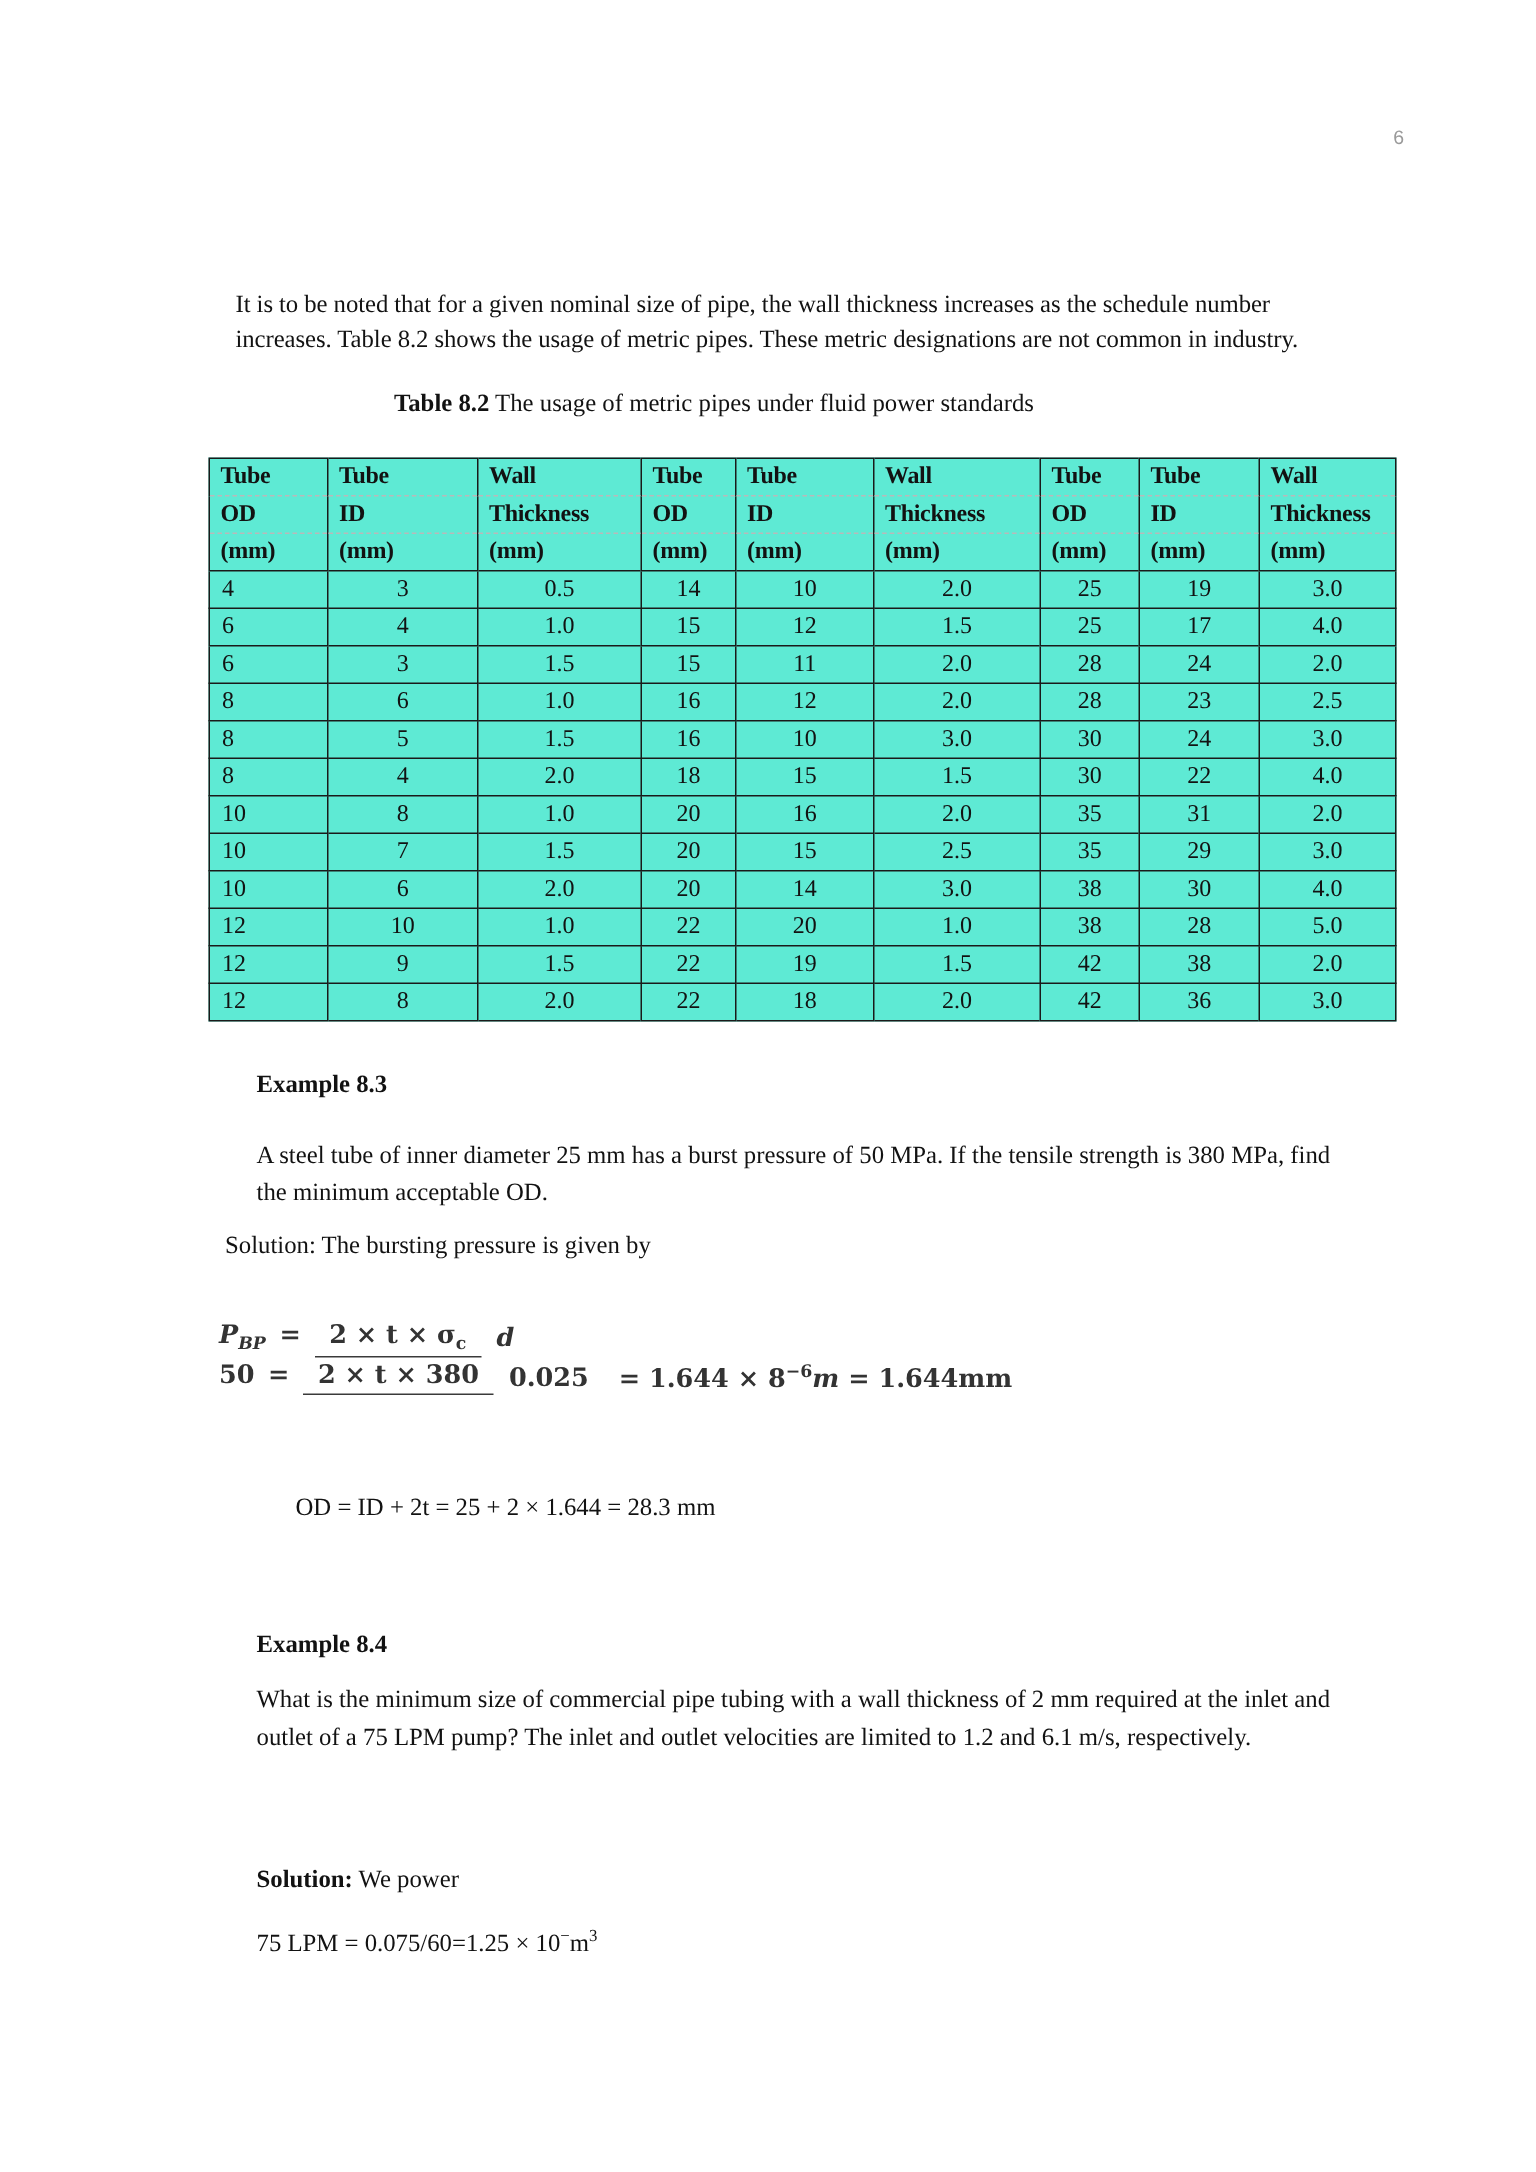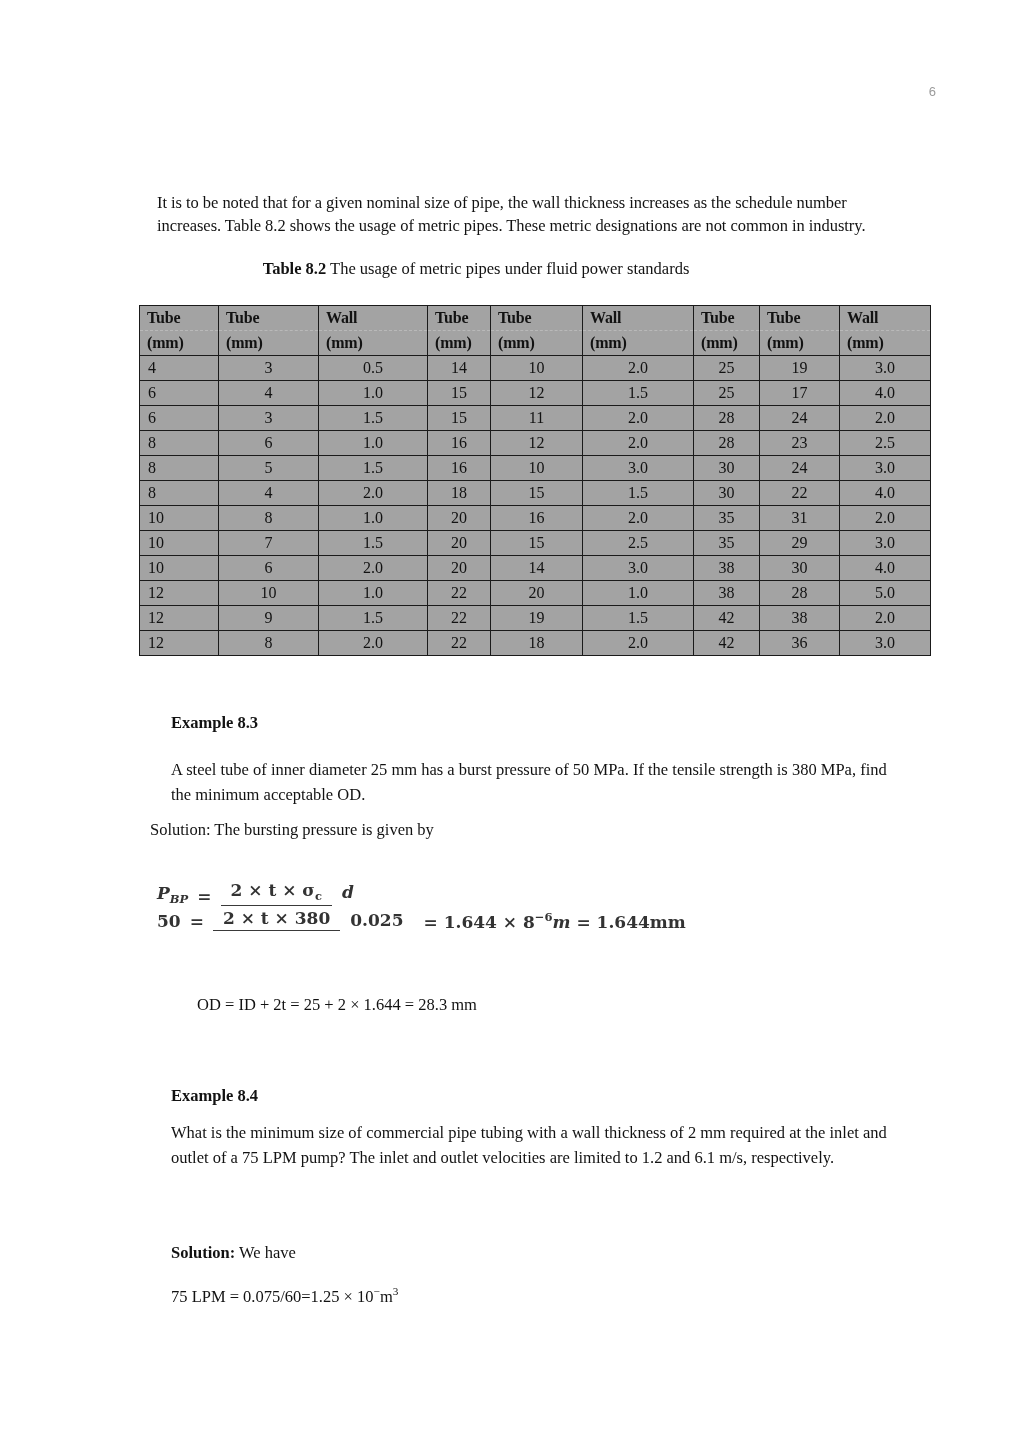--- a/index.html
+++ b/index.html
@@ -59,21 +59,21 @@
     position: absolute;
     left: 139px;
     top: 305px;
     width: 791px;
   }
   table.metric {
     border-collapse: collapse;
     width: 791px;
     table-layout: fixed;
     border: 1.6px solid #1a1a1a;
-    background: #a3a3a3;
+    background: #5eead4;
   }
   table.metric col.c0 { width: 79px; }
   table.metric col.c1 { width: 100px; }
   table.metric col.c2 { width: 109px; }
   table.metric col.c3 { width: 63px; }
   table.metric col.c4 { width: 92px; }
   table.metric col.c5 { width: 111px; }
   table.metric col.c6 { width: 66px; }
   table.metric col.c7 { width: 80px; }
   table.metric col.c8 { width: 91px; }
@@ -139,23 +139,22 @@
   
   .math {
     position: absolute;
     left: 146px;
     top: 880px;
     font-family: "DejaVu Serif", "Liberation Serif", serif;
     color: #333;
   }
   .eqrow {
     display: flex;
-    align-items: flex-end;
+    align-items: flex-start;
     font-size: 17px;
-    margin-left: 11px;
   }
   .eqrow .lhs {
     font-style: italic;
     font-weight: bold;
     margin-right: 9px;
   }
   .eqrow .eq { margin-right: 9px; font-weight: bold; }
   .frac {
     display: inline-flex;
     flex-direction: row;
@@ -229,20 +228,31 @@
         <tr>
           <th>Tube</th>
           <th>Tube</th>
           <th>Wall</th>
           <th>Tube</th>
           <th>Tube</th>
           <th>Wall</th>
           <th>Tube</th>
           <th>Tube</th>
           <th>Wall</th>
+        </tr>
+        <tr>
+          <th>OD</th>
+          <th>ID</th>
+          <th>Thickness</th>
+          <th>OD</th>
+          <th>ID</th>
+          <th>Thickness</th>
+          <th>OD</th>
+          <th>ID</th>
+          <th>Thickness</th>
         </tr>
         <tr>
           <th>(mm)</th>
           <th>(mm)</th>
           <th>(mm)</th>
           <th>(mm)</th>
           <th>(mm)</th>
           <th>(mm)</th>
           <th>(mm)</th>
           <th>(mm)</th>
@@ -407,16 +417,16 @@
         <span class="den upright">0.025</span>
       </span>
       <span class="tail"><span>= 1.644 × 8</span><sup class="small">−6</sup><i>m</i> <span>= 1.644mm</span></span>
     </div>
   </div>
 
   <div id="od-line">OD = ID + 2t = 25 + 2 × 1.644 = 28.3 mm</div>
 
   <div class="ex-head" id="ex84-head">Example 8.4</div>
   <div class="ex-body" id="ex84-body">What is the minimum size of commercial pipe tubing with a wall thickness of 2 mm required at the inlet and outlet of a 75 LPM pump? The inlet and outlet velocities are limited to 1.2 and 6.1 m/s, respectively.</div>
-  <div class="ex-head" id="ex84-sol" style="font-weight:normal"><b>Solution:</b><span> We have</span></div>
+  <div class="ex-head" id="ex84-sol" style="font-weight:normal"><b>Solution:</b><span> We power</span></div>
   <div id="lpm-line"><span>75  LPM = 0.075/60=1.25 × 10</span><sup>−</sup><span>m</span><sup>3</sup></div>
 
 </div>
 
 </body></html>

